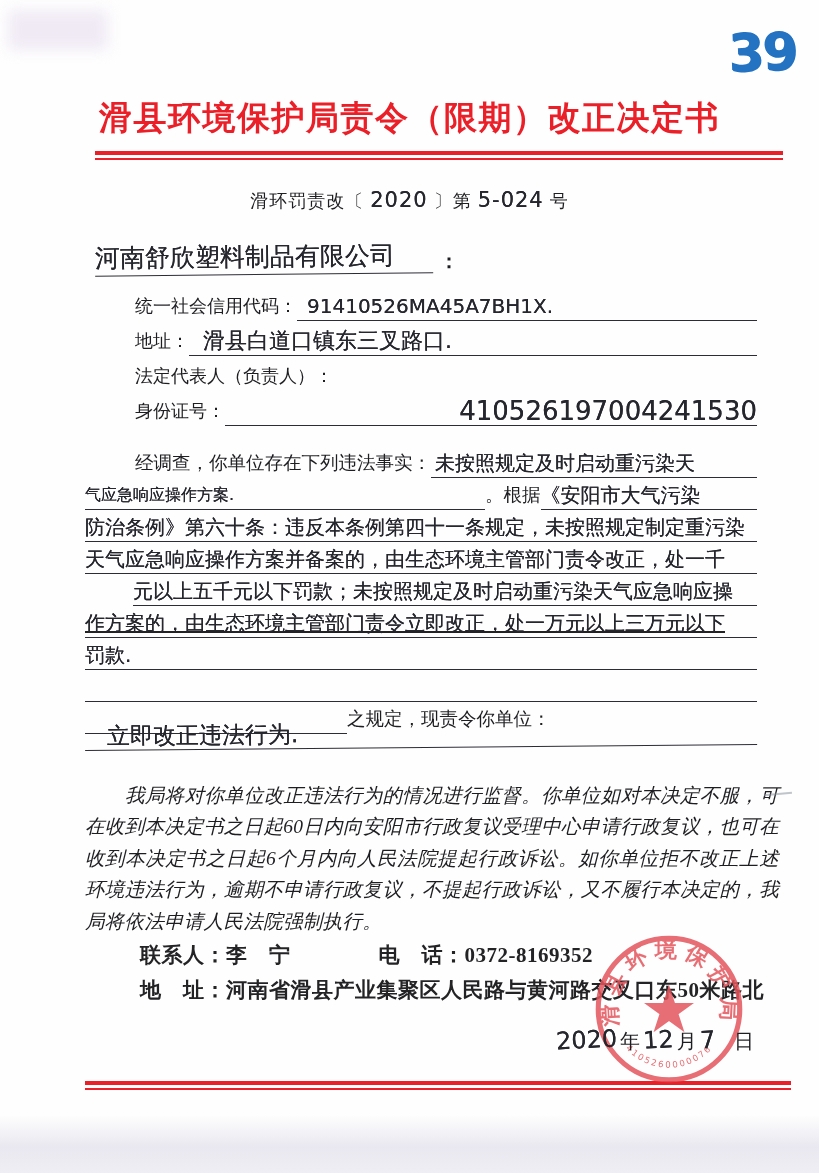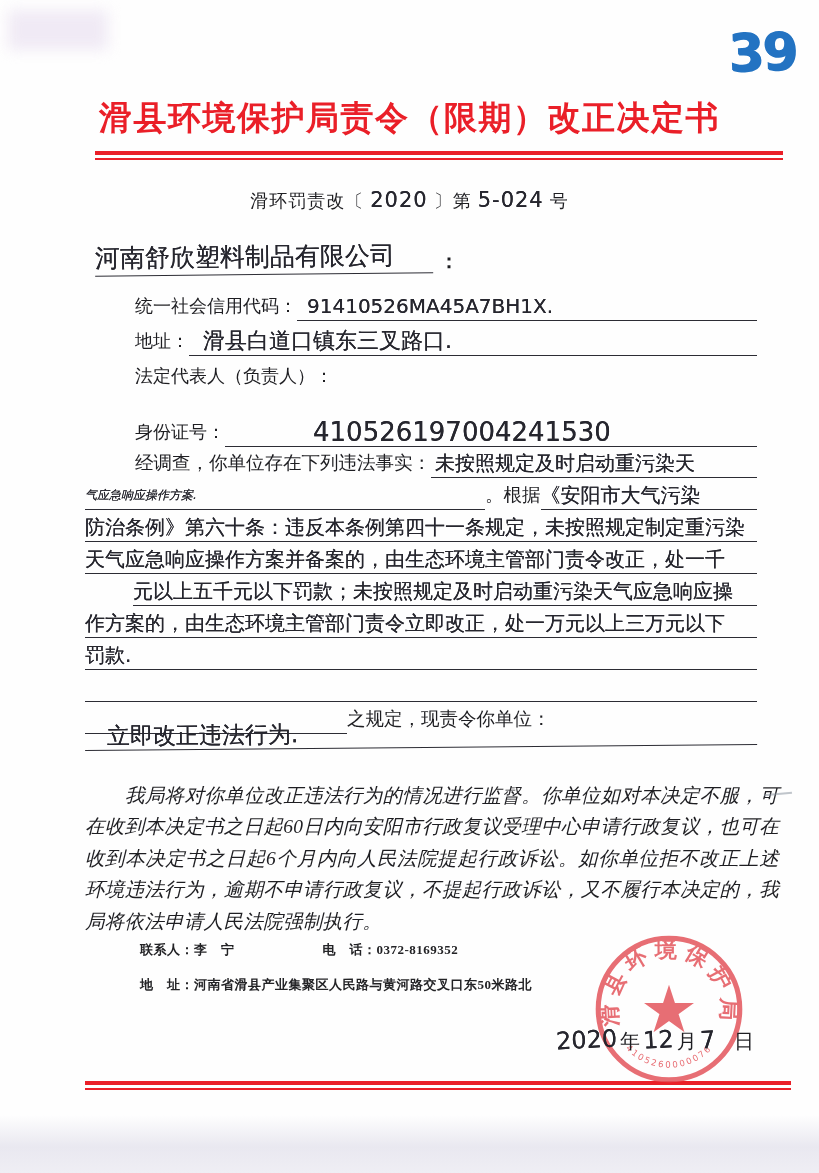--- a/index.html
+++ b/index.html
@@ -64,32 +64,32 @@
   .field-row .fill{
     flex:1 1 auto;border-bottom:1.6px solid #2c2c34;
     font-size:20px;line-height:28px;margin-top:36px;
   }
   
   .bline{
     position:absolute;left:85px;right:62px;height:32px;
     display:flex;align-items:flex-end;font-size:18.5px;
   }
   .bline .hwfill{flex:1 1 auto;font-size:20px;line-height:28px;}
-  .bline .hwfixed{flex:0 0 auto;font-size:12px;line-height:28px;font-style:italic;}
+  .bline .hwfixed{flex:0 0 auto;font-size:16px;line-height:28px;}
   .bline .plabel{flex:0 0 auto;line-height:29px;}
   .bline .blankfill{flex:1 1 auto;height:28px;}
   
   .supervision{
     position:absolute;left:85px;top:760px;width:694px;
     font-size:19.5px;line-height:31.5px;text-align:justify;
     text-indent:2.05em;letter-spacing:.3px;font-style:italic;
   }
   
   .contact-line{
-    position:absolute;left:140px;font-size:13px;font-weight:bold;
+    position:absolute;left:140px;font-size:21px;font-weight:bold;
     letter-spacing:.5px;white-space:nowrap;
   }
   .contact-phone-label{margin-left:88px;}
   
   .sign-date{
     position:absolute;left:556px;top:1026px;z-index:6;
     display:flex;align-items:baseline;font-size:20px;white-space:nowrap;
   }
   .sign-date .hw{font-size:24px;transform:rotate(-3deg);}
   .sign-date .unit{padding:0 3px;}
@@ -125,21 +125,21 @@
     <span class="label printed">统一社会信用代码：</span>
     <span class="fill hw" style="padding-left:10px;">91410526MA45A7BH1X.</span>
   </div>
   <div class="field-row" style="top:323px;">
     <span class="label printed">地址：</span>
     <span class="fill hw" style="padding-left:14px;font-size:22px;">滑县白道口镇东三叉路口.</span>
   </div>
   <div class="field-row" style="top:358px;">
     <span class="label printed">法定代表人（负责人）：</span>
   </div>
-  <div class="field-row" style="top:414px;">
+  <div class="field-row" style="top:393px;text-align:right;">
     <span class="label printed">身份证号：</span>
     <span class="fill hw" style="padding-left:88px;font-size:26px;">410526197004241530</span>
   </div>
 
   <div class="bline" style="top:446px;left:135px;">
     <span class="plabel printed">经调查，你单位存在下列违法事实：</span>
     <span class="hwfill hw u" style="padding-left:4px;">未按照规定及时启动重污染天</span>
   </div>
   <div class="bline" style="top:478px;">
     <span class="hwfixed hw u" style="width:400px;">气应急响应操作方案.</span>
@@ -148,21 +148,21 @@
   </div>
   <div class="bline" style="top:510px;">
     <span class="hwfill hw u">防治条例》第六十条：违反本条例第四十一条规定，未按照规定制定重污染</span>
   </div>
   <div class="bline" style="top:542px;">
     <span class="hwfill hw u">天气应急响应操作方案并备案的，由生态环境主管部门责令改正，处一千</span>
   </div>
   <div class="bline" style="top:574px;margin-left:48px;">
     <span class="hwfill hw u">元以上五千元以下罚款；未按照规定及时启动重污染天气应急响应操</span>
   </div>
-  <div class="bline" style="top:606px;">
+  <div class="bline" style="top:606px;text-decoration:underline;">
     <span class="hwfill hw u">作方案的，由生态环境主管部门责令立即改正，处一万元以上三万元以下</span>
   </div>
   <div class="bline" style="top:638px;">
     <span class="hwfill hw u">罚款.</span>
   </div>
   <div class="bline" style="top:670px;">
     <span class="blankfill u"></span>
   </div>
   <div class="bline" style="top:702px;">
     <span class="u" style="flex:0 0 262px;height:28px;"></span>

